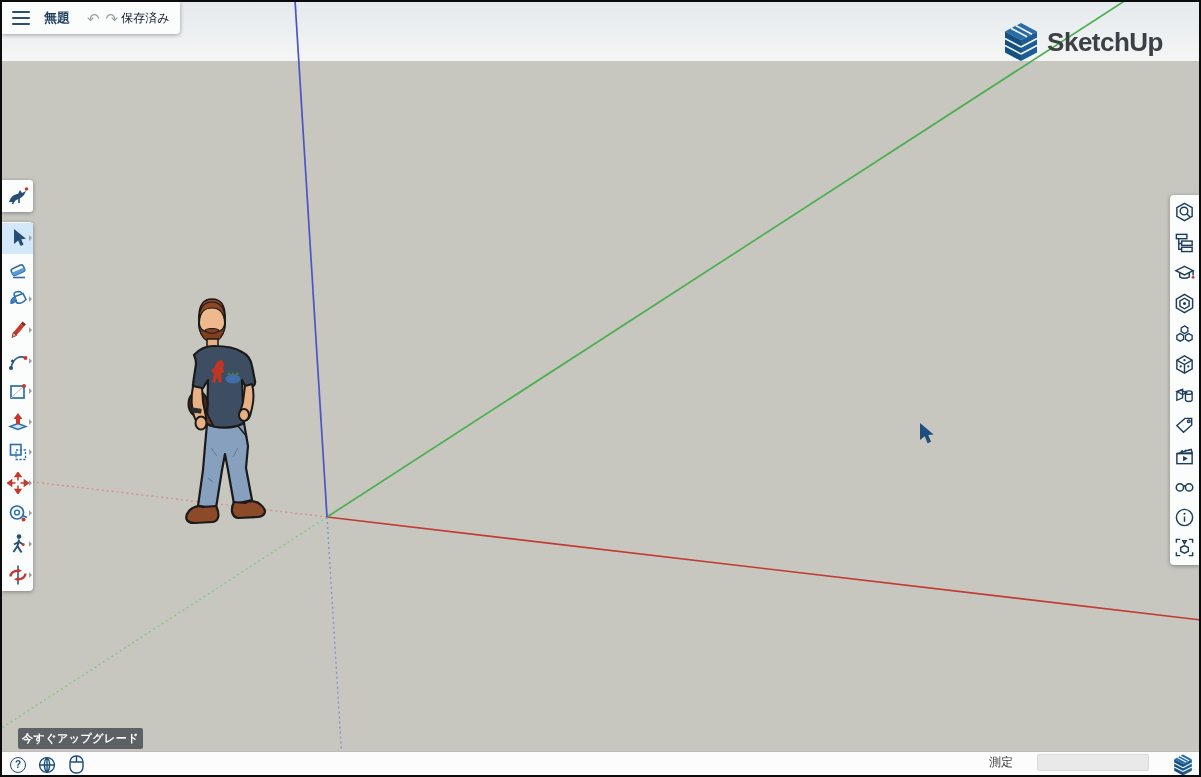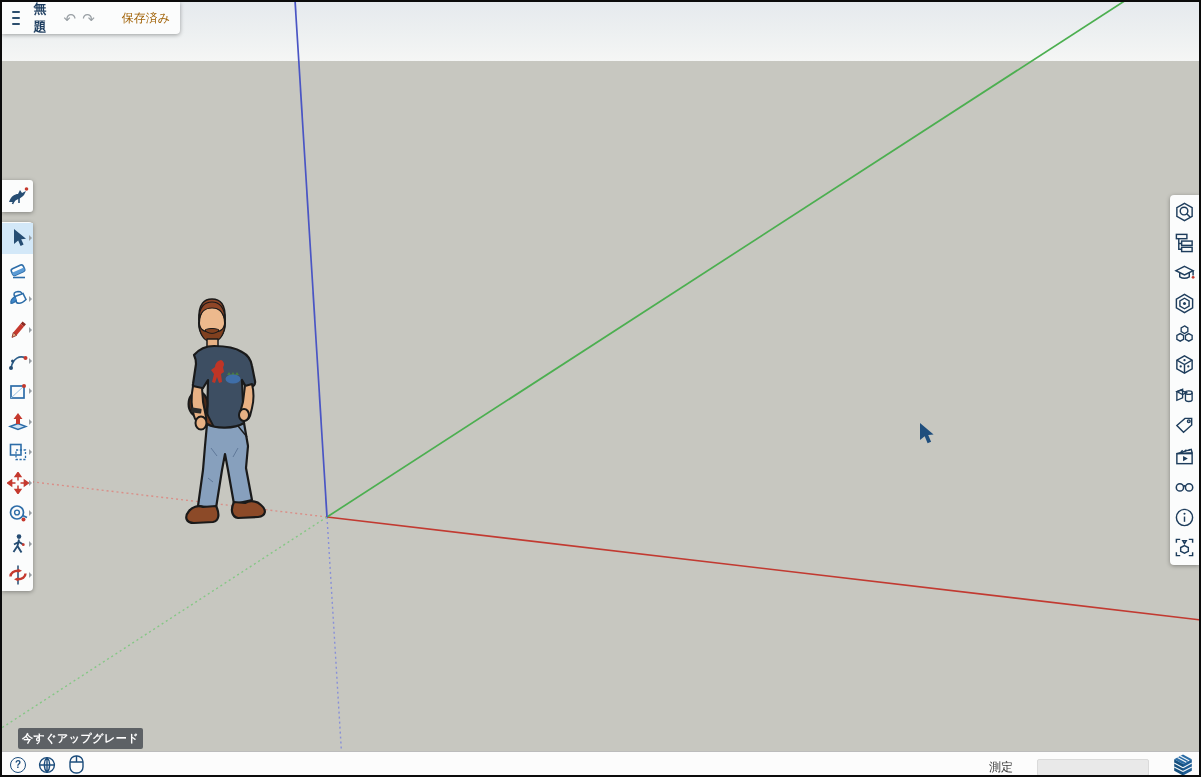--- a/index.html
+++ b/index.html
@@ -19,21 +19,21 @@
   .card { position:absolute; background:#fbfcfc; box-shadow:0 1px 4px rgba(0,0,0,.35); z-index:10; }
 
   
   .topcard { left:2px; top:2px; width:178px; height:32px; border-radius:0 0 4px 0;
              display:flex; align-items:center; padding:0 10px; }
   .hamburger { width:18px; height:14px; display:flex; flex-direction:column; justify-content:space-between;
                background:none; border:none; cursor:pointer; margin-right:14px; }
   .hamburger span { display:block; height:2px; background:#2c4f6e; border-radius:1px; }
   .doc-title { font-size:13px; font-weight:bold; color:#1d3d5f; margin-right:14px; cursor:pointer; }
   .histbtn { background:none; border:none; color:#9aa0a5; font-size:15px; line-height:1; cursor:pointer; padding:2px 3px; }
-  .saved { font-size:12px; color:#a16207; margin-left:24px; white-space:nowrap; }
+  .saved { font-size:12px; color:#0f172a; margin-left:0; white-space:nowrap; }
 
   
   .brand { position:absolute; right:38px; top:22px; display:flex; align-items:center; gap:8px; z-index:10; }
   .brand-text { font-size:26px; font-weight:600; color:#3c4146; letter-spacing:-0.5px; }
 
   
   .launcher-card { left:2px; top:180px; width:31px; height:32px; border-radius:0 3px 3px 0;
                    display:flex; align-items:center; justify-content:center; }
   .tools-card { left:2px; top:222px; width:31px; height:369px; border-radius:0 4px 4px 0;
                 display:flex; flex-direction:column; padding:1px 0; }
@@ -54,21 +54,21 @@
              letter-spacing:.5px; cursor:pointer; z-index:10;text-align:center; }
 
   
   .statusbar { position:absolute; left:0; bottom:0; width:100%; height:26px; background:#fcfcfc;
                border-top:1px solid #bcbcbc; display:flex; align-items:center; padding:0 8px; gap:9px; z-index:12; }
   .sbtn { background:none; border:none; cursor:pointer; width:20px; height:20px;
           display:flex; align-items:center; justify-content:center; padding:0; }
   .help-badge { width:16px; height:16px; border:1.6px solid #1d4d7c; border-radius:50%;
                 color:#1d4d7c; font-size:10px; font-weight:bold; display:flex; align-items:center; justify-content:center; }
   .hint { font-size:12px; color:#3a3a3a; white-space:nowrap; margin-left:4px; }
-  .sb-right { margin-left:auto; display:flex; align-items:flex-end; gap:24px; }
+  .sb-right { margin-left:auto; display:flex; align-items:flex-start; gap:24px; }
   .measure-label { font-size:12px; color:#3a3a3a; }
   .measure-input { width:112px; height:17px; background:#e9e9e9; border:1px solid #dadada;
                    border-radius:2px; font-size:11px; padding:0 4px; }
   svg { display:block; }
 </style>
 </head>
 <body>
 
 <div class="screen">
 
@@ -121,20 +121,33 @@
         <span></span>
         <span></span>
         <span></span>
       </button>
     <span class="doc-title">無題</span>
     <button class="histbtn">↶</button>
     <button class="histbtn">↷</button>
     <span class="saved">保存済み</span>
   </div>
 
+  <div class="brand">
+    <svg width="36" height="40" viewBox="0 0 36 40">
+      <polygon points="18,1 34,9.5 18,18 2,9.5" fill="#2a6ca5"></polygon>
+      <polygon points="2,9.5 18,18 18,39 2,30.5" fill="#15507f"></polygon>
+      <polygon points="34,9.5 18,18 18,39 34,30.5" fill="#1d5c94"></polygon>
+      <g stroke="#fff" stroke-width="1.6" opacity="0.95">
+        <path d="M8,6.3 L24,14.8 M13,3.7 L29,12.2"></path>
+        <path d="M2,16.5 L18,25 M2,23.5 L18,32"></path>
+        <path d="M34,16.5 L18,25 M34,23.5 L18,32"></path>
+      </g>
+    </svg>
+    <span class="brand-text">SketchUp</span>
+  </div>
 
   <div class="card launcher-card">
     <button class="tool" style="flex:none;width:100%;height:100%;">
       <svg width="22" height="22" viewBox="0 0 22 22">
         <path d="M2,17 C4,11 8,9 11,9 L13,5 L15,8 L19,6 L17,10 C14,14 9,14 7,17 Z" fill="#264d73"></path>
         <path d="M8,14 L5.5,19 M12,13 L12,18" stroke="#264d73" stroke-width="1.6"></path>
         <circle cx="19.5" cy="4" r="1.8" fill="#c5392e"></circle>
       </svg>
     </button>
   </div>

